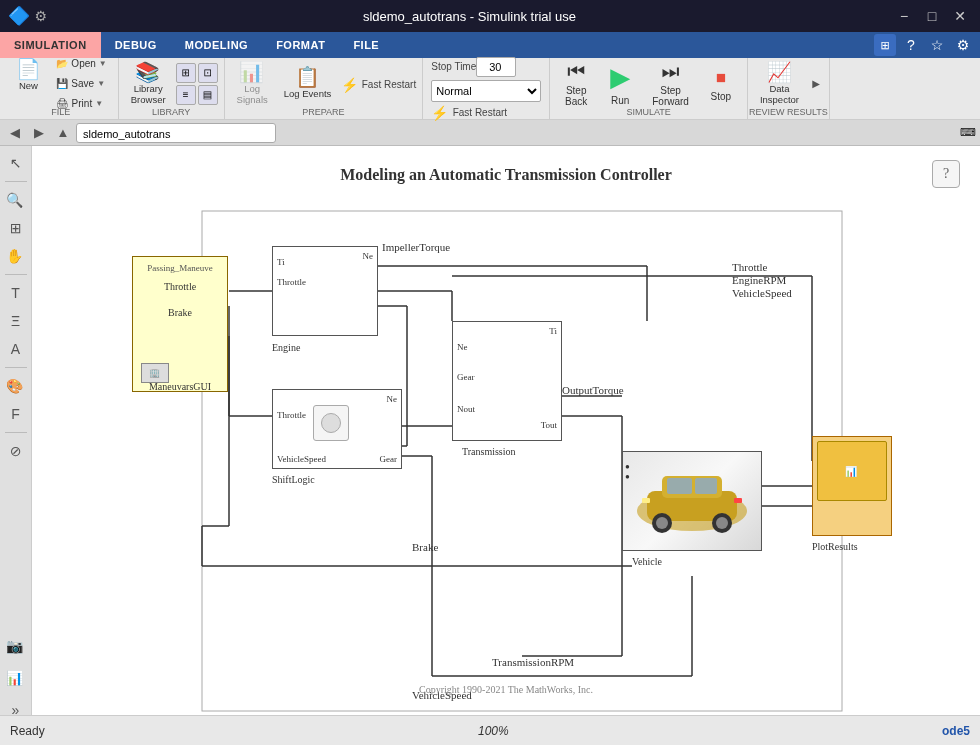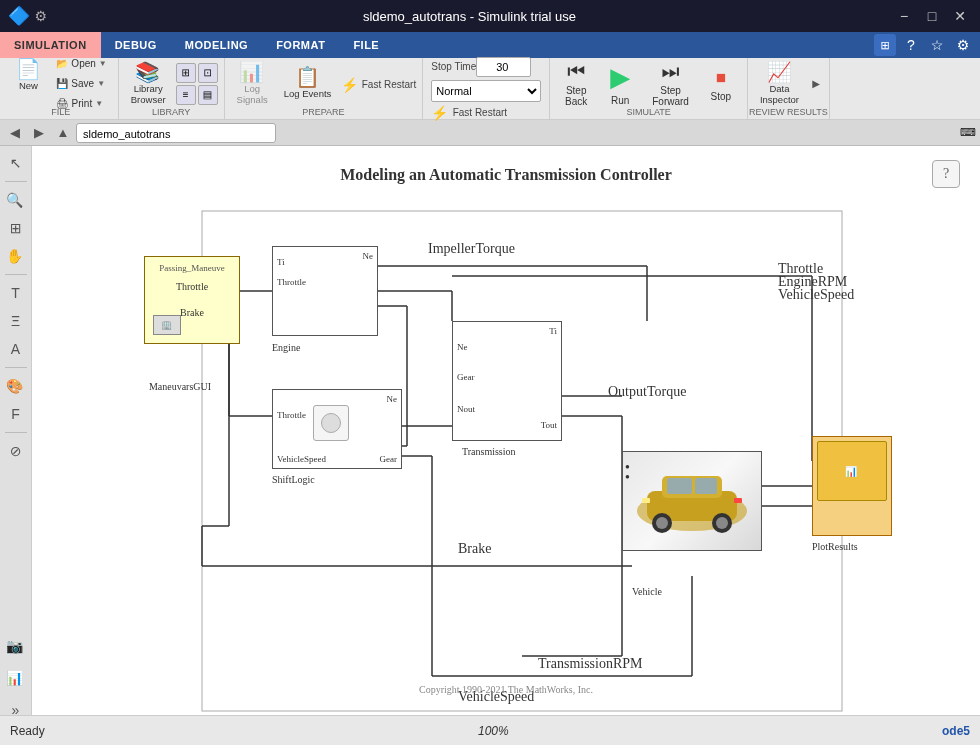--- a/index.html
+++ b/index.html
@@ -109,25 +109,25 @@
       gap: 3px;
       border-right: 1px solid #ccc;
     }
     .stop-time-row {
       display: flex;
       align-items: center;
       gap: 0;
     }
     .stop-time-label { font-size: 10px; color: #444; }
     .stop-time-input {
-      width: 55px;
+      width: 40px;
       height: 20px;
       border: 1px solid #aaa;
       border-radius: 2px;
-      padding: 1px 19px;
+      padding: 1px 12px;
       font-size: 11px;
       background: white;
     }
     .mode-select {
       width: 110px;
       height: 22px;
       border: 1px solid #aaa;
       border-radius: 2px;
       font-size: 11px;
       background: white;
@@ -265,23 +265,22 @@
       text-align: center;
       font-size: 10px;
       color: #333;
     }
     .sl-yellow { background: #ffffcc; }
     .sl-orange { background: #ffcc88; }
     .sl-white { background: white; }
     .wire { stroke: #333; stroke-width: 1.5; fill: none; }
     .wire-text {
       position: absolute;
-      font-size: 14px;
+      font-size: 11px;
       color: #333;
-      margin-left: 46px;
     }
 
     
     #status-bar {
       position: absolute;
       bottom: 0; left: 0; right: 0;
       height: 30px;
       background: #e8e8e8;
       border-top: 1px solid #ccc;
       display: flex;
@@ -528,21 +527,21 @@
     </svg>
 
     <div class="wire-text" style="left:350px; top:95px;">ImpellerTorque</div>
     <div class="wire-text" style="left:700px; top:115px;">Throttle</div>
     <div class="wire-text" style="left:700px; top:128px;">EngineRPM</div>
     <div class="wire-text" style="left:700px; top:141px;">VehicleSpeed</div>
     <div class="wire-text" style="left:380px; top:395px;">Brake</div>
     <div class="wire-text" style="left:460px; top:510px;">TransmissionRPM</div>
     <div class="wire-text" style="left:380px; top:543px;">VehicleSpeed</div>
 
-    <div class="sl-block sl-yellow" style="left:112px; top:110px; width:96px; height:88px; border-color:#886600;">
+    <div class="sl-block sl-yellow" style="left:100px; top:110px; width:96px; height:136px; border-color:#886600;">
       <div style="position:absolute; top:6px; left:6px; right:6px; font-size:9px; color:#555;">Passing_Maneuve</div>
       <div style="position:absolute; top:24px; left:6px; right:6px; text-align:center;">Throttle</div>
       <div style="position:absolute; top:50px; left:6px; right:6px; text-align:center;">Brake</div>
 
       <div style="position:absolute; bottom:8px; left:8px; width:28px; height:20px; border:1px solid #888; background:#ddd; display:flex;align-items:center;justify-content:center; font-size:9px;">🏢</div>
     </div>
     <div class="sl-block-label" style="left:100px; top:235px; width:96px;">ManeuvarsGUI</div>
 
     <div class="sl-block sl-white" style="left:240px; top:100px; width:106px; height:90px; border-color:#555;">
       <div style="position:absolute; top:4px; right:4px; font-size:9px;">Ne</div>
@@ -585,21 +584,21 @@
         <circle cx="35" cy="67" r="6" fill="#888"></circle>
         <circle cx="95" cy="67" r="10" fill="#333"></circle>
         <circle cx="95" cy="67" r="6" fill="#888"></circle>
         <rect x="15" y="42" width="8" height="5" rx="1" fill="#ffee88"></rect>
         <rect x="107" y="42" width="8" height="5" rx="1" fill="#ff4444"></rect>
       </svg>
 
       <div style="position:absolute; left:2px; top:10px; font-size:8px;">●</div>
       <div style="position:absolute; left:2px; top:20px; font-size:8px;">●</div>
     </div>
-    <div class="sl-block-label" style="left:600px; top:410px;margin-top:30px;">Vehicle</div>
+    <div class="sl-block-label" style="left:600px; top:410px;">Vehicle</div>
 
     <div class="sl-block sl-orange" style="left:780px; top:290px; width:80px; height:100px; border-color:#aa6600; background:#f5d080;">
       <div style="position:absolute; top:4px; left:4px; right:4px; background:#f0c040; border:1px solid #aa8800; height:60px; display:flex;align-items:center;justify-content:center; border-radius:2px;">
         <span style="font-size:10px; color:#664400;">📊</span>
       </div>
     </div>
     <div class="sl-block-label" style="left:780px; top:395px;">PlotResults</div>
 
     <div style="position:absolute; bottom:20px; left:0; right:0; text-align:center; font-size:10px; color:#888;">Copyright 1990-2021 The MathWorks, Inc.</div>
 

